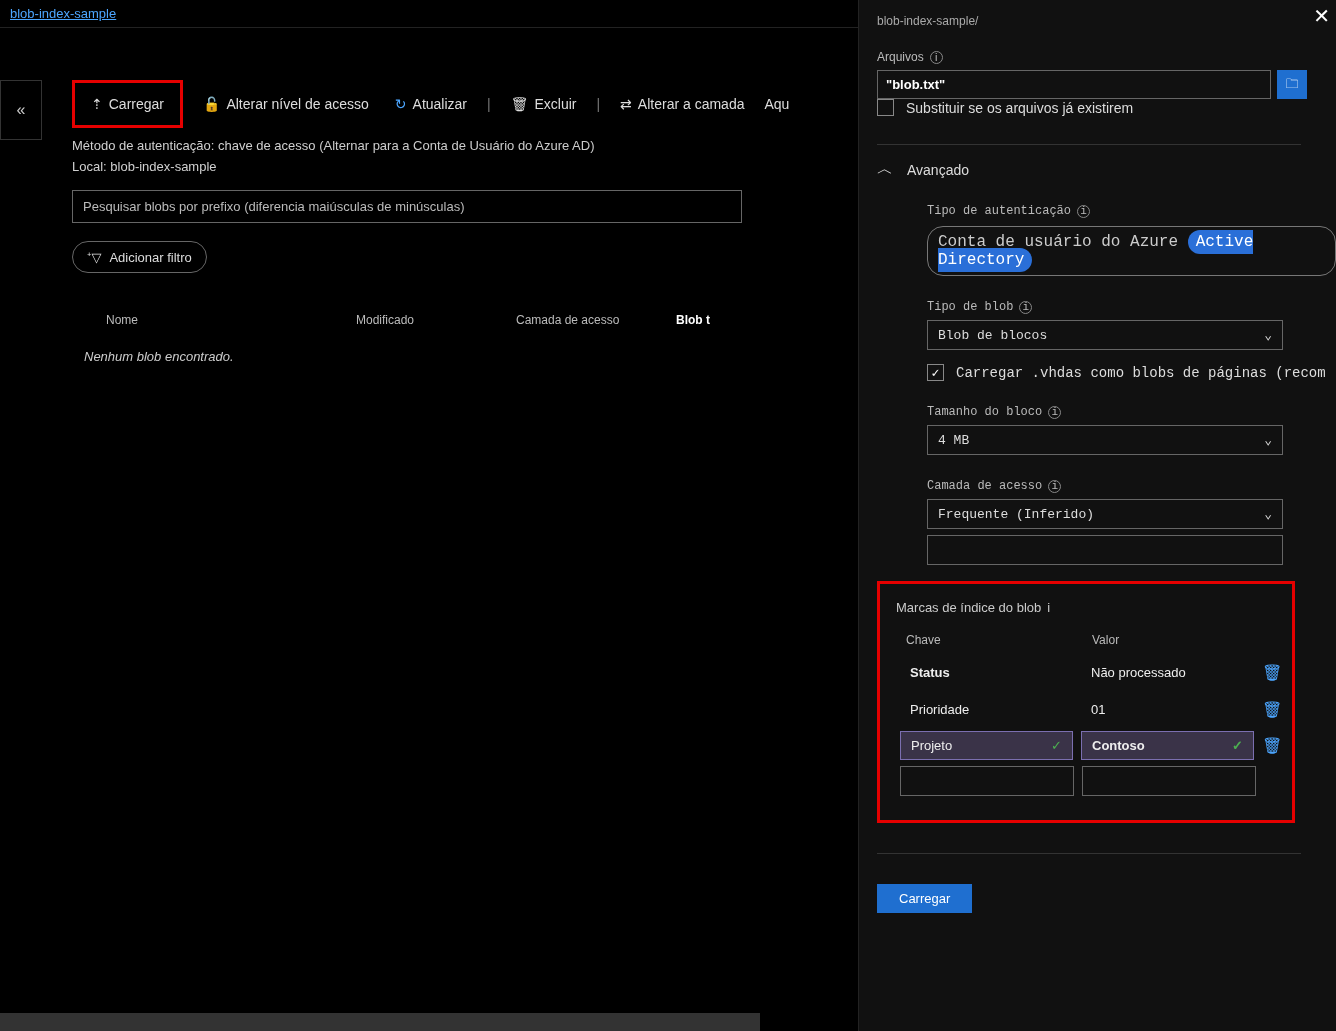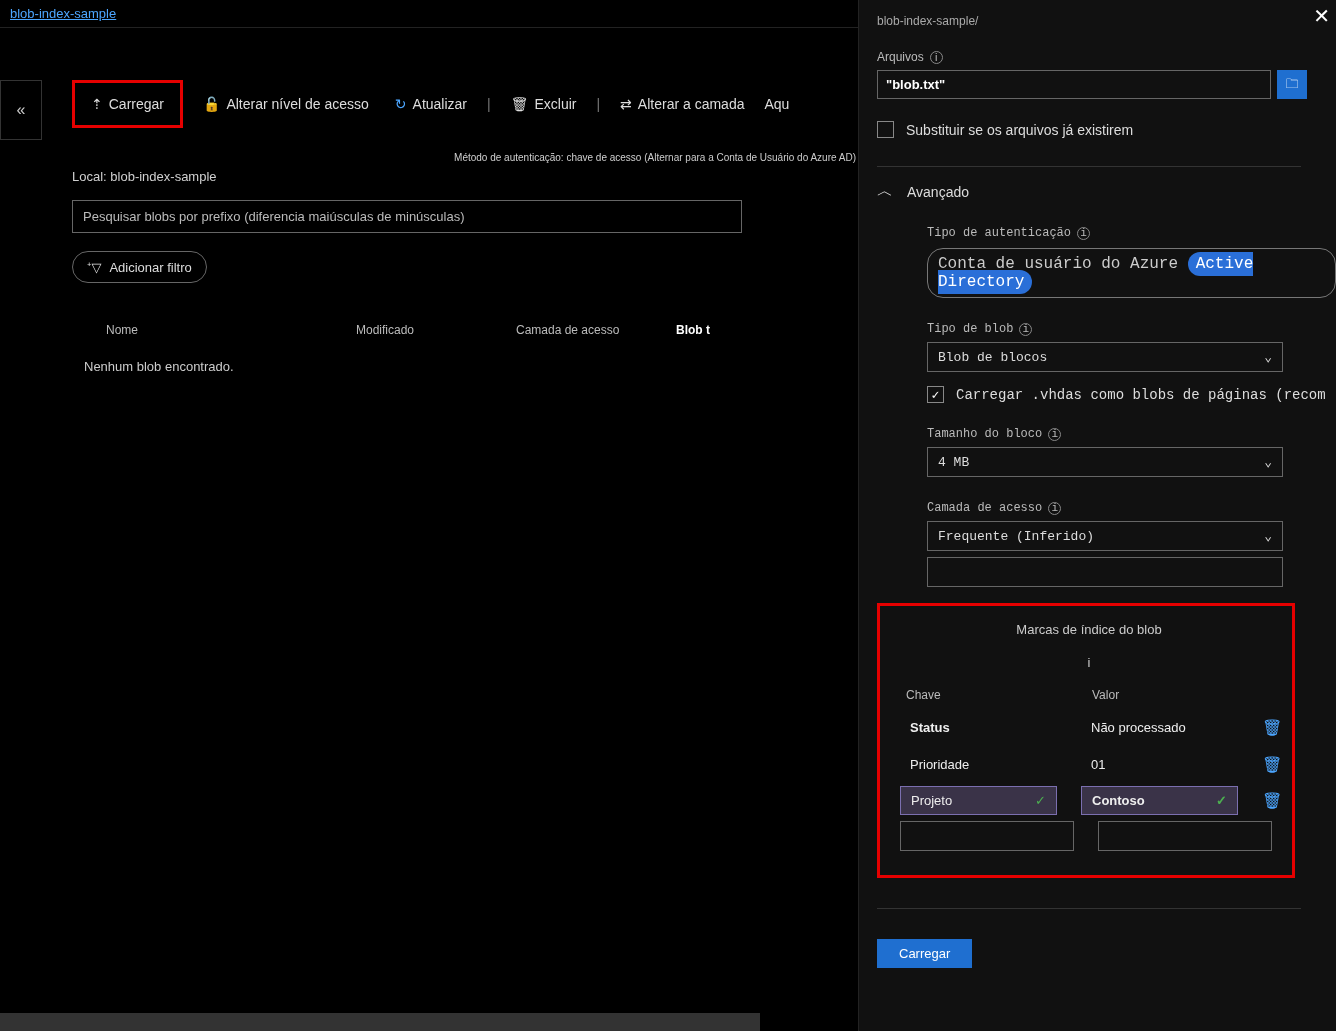--- a/index.html
+++ b/index.html
@@ -59,21 +59,21 @@
   .red-box {
     border: 3px solid #e60000;
     padding: 4px 10px;
     height: 48px;
     display: flex;
     align-items: center;
     gap: 4px;
   }
   .icon { display: inline-block; }
 
-  .auth-line { margin-top: 24px; color: #d0d0d0; font-size: 10px; text-align: right; }
+  .auth-line { margin-top: 10px; color: #d0d0d0; font-size: 13px; }
   .local-line { margin-top: 6px; color: #d0d0d0; font-size: 13px; }
 
   .search-box {
     margin-top: 16px;
     border: 1px solid #666;
     padding: 8px 10px;
     width: 670px;
     color: #bbb;
   }
 
@@ -93,21 +93,21 @@
     margin-top: 40px;
     color: #bbb;
     font-size: 12px;
     padding: 0 4px;
   }
   .table-head > div { flex: 0 0 auto; }
   .col-nome { width: 280px; padding-left: 30px;}
   .col-mod { width: 160px; }
   .col-cam { width: 160px; }
   .col-blob { font-weight: 700; color: #fff; }
-  .no-blob { margin-top: 22px; padding-left: 12px; color: #ccc; font-size: 13px;}
+  .no-blob { margin-top: 22px; padding-left: 12px; color: #ccc; font-size: 13px; font-style: italic;}
 
   
   .panel {
     position: absolute;
     right: 0;
     top: 0;
     bottom: 0;
     width: 478px;
     background: #111;
     border-left: 1px solid #222;
@@ -117,21 +117,21 @@
   .panel h2 { color: #f0f0f0; font-weight: 400; font-size: 19px; padding-right: 30px;}
   .panel .crumb { color: #aaa; font-size: 12px; margin-top: 4px;}
   .panel .close { position: absolute; top: 4px; right: 6px; font-size: 20px; color: #fff; cursor: pointer;}
 
   .field-label { color: #bbb; font-size: 12px; margin-top: 22px; display: flex; align-items: center; gap: 6px;}
   .field-label .info { font-size: 11px; border:1px solid #888; border-radius: 50%; width:13px; height:13px; display:inline-flex; align-items:center; justify-content:center;}
   .file-row { display:flex; gap:6px; margin-top:6px; align-items:stretch;}
   .file-input { flex:1; border:1px solid #666; padding:6px 8px; color:#fff; font-weight:600; max-width: 394px;}
   .file-btn { background:#1f6fd0; width:30px; display:flex; align-items:center; justify-content:center; color:#fff;}
 
-  .chk-row { display:flex; align-items:center; gap:12px; margin-top:22px; color:#ddd; font-size:14px;}
+  .chk-row { display:flex; align-items:center; gap:12px; color:#ddd; font-size:14px;}
   .chk-box { width:17px; height:17px; border:1px solid #888; display:flex; align-items:center; justify-content:center;}
   .chk-box.checked::after { content:"✓"; color:#fff; font-size:13px;}
 
   .sect-header { display:flex; align-items:center; gap:14px; margin-top:28px; cursor:pointer; color:#ddd; font-size:14px; border-top:1px solid #333; padding-top:14px; width: 424px;}
   .caret-up { font-size:16px;}
 
   .sub { margin-left: 50px; font-family: Liberation Mono, monospace; }
   .sub .field-label { margin-top: 24px;}
 
   .pill-toggle {
@@ -150,24 +150,24 @@
     border:1px solid #666; padding:6px 10px; margin-top:6px; height:30px;
     width:356px; color:#ddd;
   }
 
   .idx-sect {
     border: 3px solid #e60000;
     margin-top: 16px;
     padding: 8px 10px 24px 10px;
     width: 418px;
   }
-  .idx-sect .title { color:#ccc; font-size:13px; margin: 8px 0 18px 6px; display:flex; gap:18px; align-items:center;flex-direction:column;}
+  .idx-sect .title { color:#ccc; font-size:13px; margin: 8px 0 18px 6px; display:flex; gap:6px; align-items:center;}
   .tag-head { display:flex; font-size:12px; color:#bbb; margin-bottom:10px; padding-left: 16px;}
   .tag-head .k { width:186px;}
-  .tag-row { display:flex; align-items:center; gap:24px; margin-top:6px; padding-left:10px;}
+  .tag-row { display:flex; align-items:center; gap:8px; margin-top:6px; padding-left:10px;}
   .tag-row .cell { width:174px; padding:8px 10px; color:#eee; font-size:13px;}
   .tag-row .cell.b { font-weight:700;}
   .tag-row .del { color:#4ca6ff; cursor:pointer; font-size:16px; width:20px; text-align:center;}
   .tag-row.filled .cellbox {
     width:174px; border:1px solid #7b6fb0; background:#3a3348; padding:6px 10px;
     display:flex; justify-content:space-between; align-items:center; color:#eee;
   }
   .tag-row.filled .cellbox .chk { color:#4caf50;}
   .tag-row.filled .cellbox.val { font-weight:700;}
   .tag-row.empty .cellbox {

